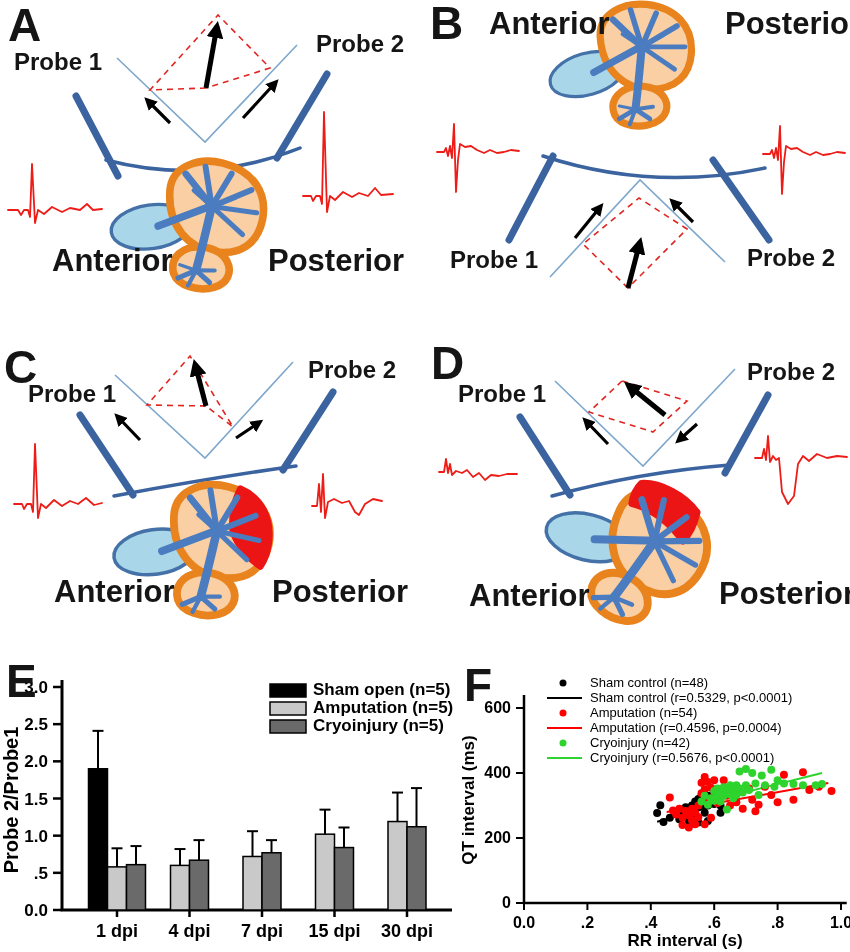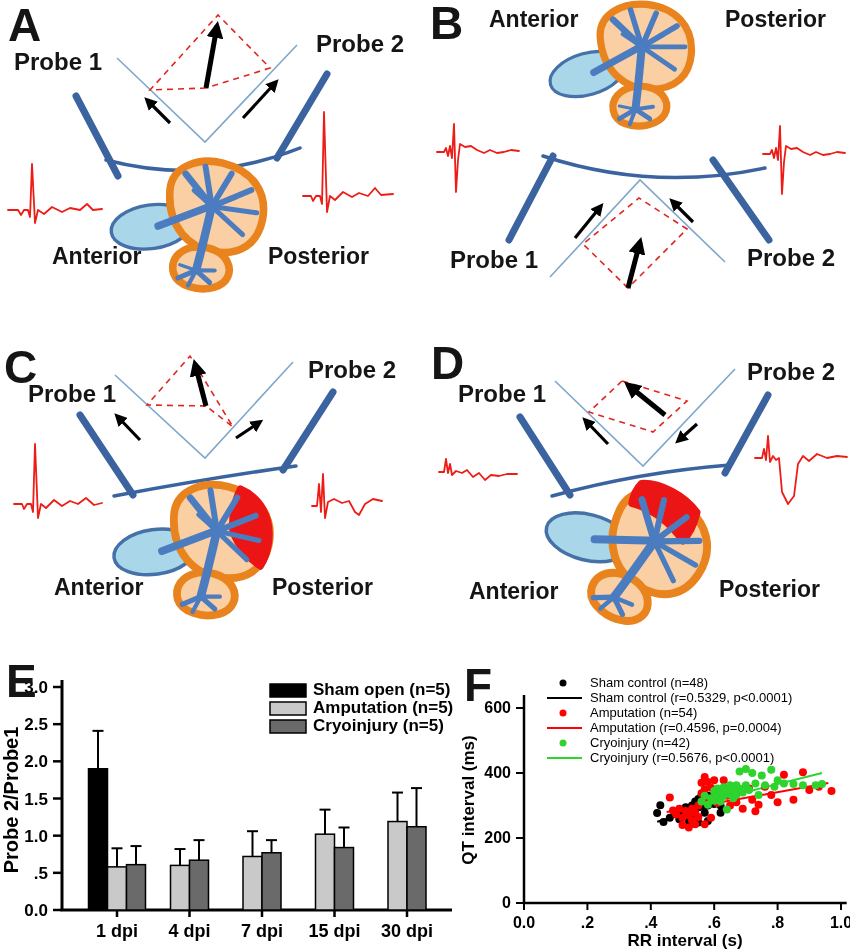--- a/index.html
+++ b/index.html
@@ -2,21 +2,21 @@
 <html style="--probe: #3a639f; --vline: #7ea7cc; --dash: #e0251f; --ecg: #ed1c16; --heartline: #e8831d; --heartfill: #f9cfa3; --vessel: #4b7cc0; --atriumfill: #a9d6e8; --atriumline: #4472a8; --injury: #ec1515; --bar_black: #000000; --bar_light: #c9c9c9; --bar_dark: #6a6a6a; --scatter_black: #000000; --scatter_red: #ff0000; --scatter_green: #2ed32e;"><head>
 <meta charset="utf-8">
 <style>
   html,body{margin:0;padding:0;background:#fff}
   #fig{position:relative;width:850px;height:952px;background:#fff;overflow:hidden;
        font-family:"Liberation Sans",sans-serif;color:#111}
   .panel{position:absolute;width:425px;height:320px}
   .panel svg.art{position:absolute;left:0;top:0;overflow:visible}
   .pletter{position:absolute;font-weight:bold;font-size:46px;line-height:1;color:#151515}
   .plabel{position:absolute;font-weight:bold;font-size:24px;white-space:nowrap;color:#151515}
-  .dir{font-size:23px}
+  .dir{font-size:31px}
   .probe{stroke:var(--probe);stroke-width:7;stroke-linecap:round}
   .arcline{stroke:var(--probe);stroke-width:3.5;fill:none;stroke-linecap:round}
   .vline{stroke:var(--vline);stroke-width:1.6;fill:none}
   .dashq{stroke:var(--dash);stroke-width:1.6;fill:none;stroke-dasharray:6 5}
   .bigarrow{stroke:#000;stroke-width:5;fill:none}
   .smallarrow{stroke:#000;stroke-width:3.2;fill:none}
   .ecg{stroke:var(--ecg);stroke-width:1.8;fill:none;stroke-linejoin:round;stroke-linecap:round}
   .hbody{fill:var(--heartfill);stroke:var(--heartline);stroke-width:9;stroke-linejoin:round}
   .hatrium{fill:var(--atriumfill);stroke:var(--atriumline);stroke-width:4}
   .hv{stroke:var(--vessel);fill:none;stroke-linecap:round}

